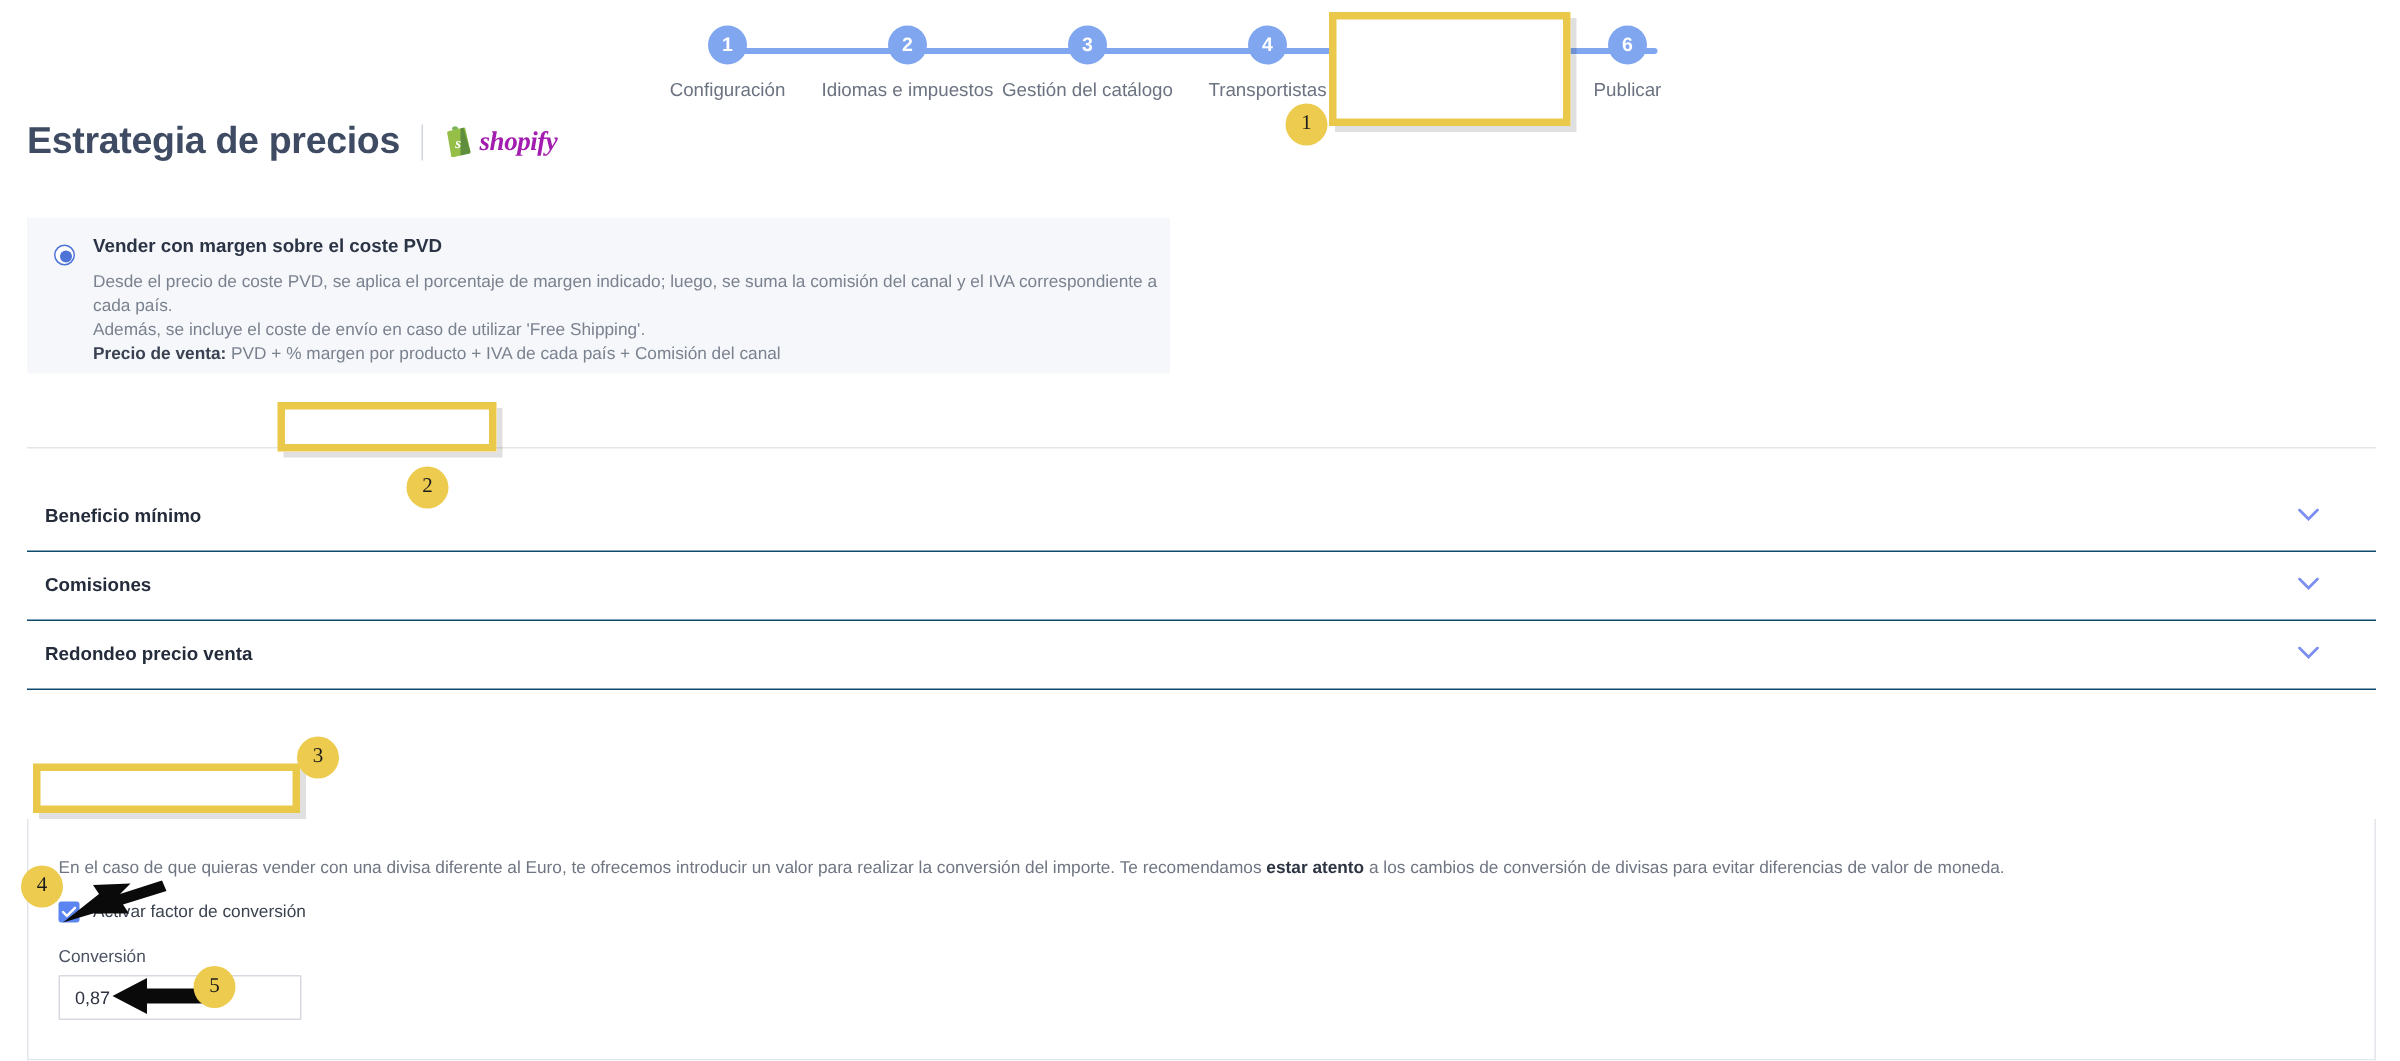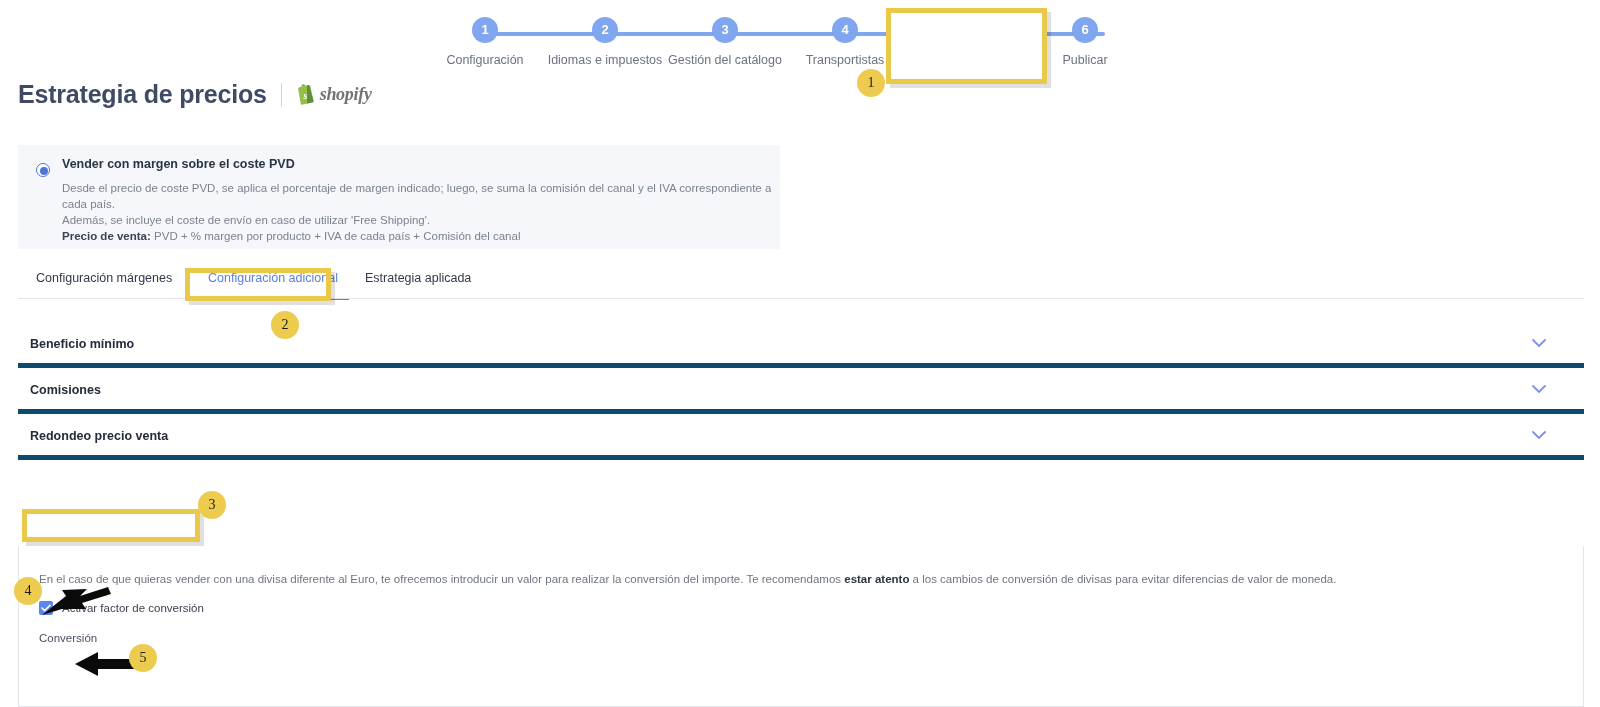--- a/index.html
+++ b/index.html
@@ -56,21 +56,21 @@
   }
   .page-title {
     font-size:25px; font-weight:bold; color:#3e4b63; letter-spacing:-0.2px;
   }
   .title-sep { width:1px; height:24px; background:#cfd4de; }
   .shopify-logo { display:flex; align-items:center; gap:5px; }
   .shopify-bag { width:19px; height:21px; }
   .shopify-word {
     font-family:"Liberation Serif", serif;
     font-weight:bold; font-style:italic;
-    font-size:18px; color:#737373; letter-spacing:-0.3px;
+    font-size:18px; color:#a21caf; letter-spacing:-0.3px;
   }
 
   
   .info-panel {
     position:absolute; left:18px; top:145px; width:762px; height:104px;
     background:#f5f7fb;
   }
   .radio-outer {
     position:absolute; left:18px; top:18px;
     width:14px; height:14px; border-radius:50%;
@@ -101,21 +101,21 @@
   .tab-underline {
     position:absolute; left:185px; top:27px; width:146px; height:2px; background:#5b7fe0;
   }
   .tabs-rule {
     position:absolute; left:18px; top:298px; width:1566px; height:1px; background:#e3e5ea;
   }
 
   
   .acc { position:absolute; left:18px; width:1566px; }
   .acc-row {
-    position:relative; height:46px; border-bottom:5px solid #0c4a6e;
+    position:relative; height:46px; border-bottom:1px solid #0c4a6e;
   }
   .acc-label {
     position:absolute; left:12px; top:15px;
     font-size:12.5px; font-weight:bold; color:#242b3a;
   }
   .acc-label.plain { font-weight:normal; }
   .chev {
     position:absolute; right:38px; top:17px; width:14px; height:9px;
   }
   .chev svg { display:block; }
@@ -206,26 +206,20 @@
       <div class="radio-inner"></div>
     </div>
     <div class="info-title">Vender con margen sobre el coste PVD</div>
     <div class="info-body">
       <span>Desde el precio de coste PVD, se aplica el porcentaje de margen indicado; luego, se suma la comisión del canal y el IVA correspondiente a cada país.</span><br>
       <span>Además, se incluye el coste de envío en caso de utilizar 'Free Shipping'.</span><br>
       <b>Precio de venta:</b><span> PVD + % margen por producto + IVA de cada país + Comisión del canal</span>
     </div>
   </div>
 
-  <div class="tabs">
-    <div class="tab" style="left:18px;">Configuración márgenes</div>
-    <div class="tab active" style="left:190px;">Configuración adicional</div>
-    <div class="tab" style="left:347px;">Estrategia aplicada</div>
-    <div class="tab-underline"></div>
-  </div>
   <div class="tabs-rule"></div>
 
   <div class="hl-box" style="left:185px; top:268px; width:146px; height:33px;"></div>
   <div class="badge" style="left:271px; top:311px;">2</div>
 
   <div class="acc" style="top:322px;">
 
     <div class="acc-row">
       <div class="acc-label">Beneficio mínimo</div>
       <div class="chev">
@@ -267,20 +261,23 @@
     <div class="chk-wrap">
       <span class="chk">
         <svg width="10" height="8" viewBox="0 0 10 8">
             <path d="M1 4 L3.6 6.6 L9 1.2" stroke="#ffffff" stroke-width="1.6" fill="none" stroke-linecap="round" stroke-linejoin="round"></path>
           </svg>
       </span>
       <span class="chk-label">Activar factor de conversión</span>
     </div>
 
     <div class="field-label">Conversión</div>
+    <div class="field-input">
+      <span class="field-value" placeholder="0,00">0,87</span>
+    </div>
   </div>
 
   <div class="badge" style="left:14px; top:577px;">4</div>
   <div class="arrow" style="left:40px; top:586px;">
     <svg width="78" height="32" viewBox="0 0 78 32">
       <path d="M2 29 L26 10 L22 4 L47 3 L40 10 L68 1 L71 8 L42 17 L46 23 L22 23 Z" fill="#0a0a0a"></path>
     </svg>
   </div>
 
   <div class="badge" style="left:129px; top:644px;">5</div>

